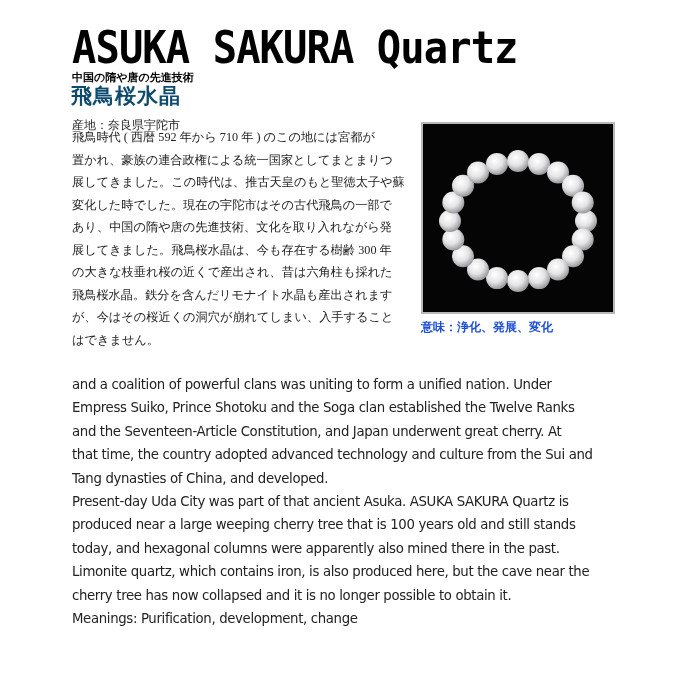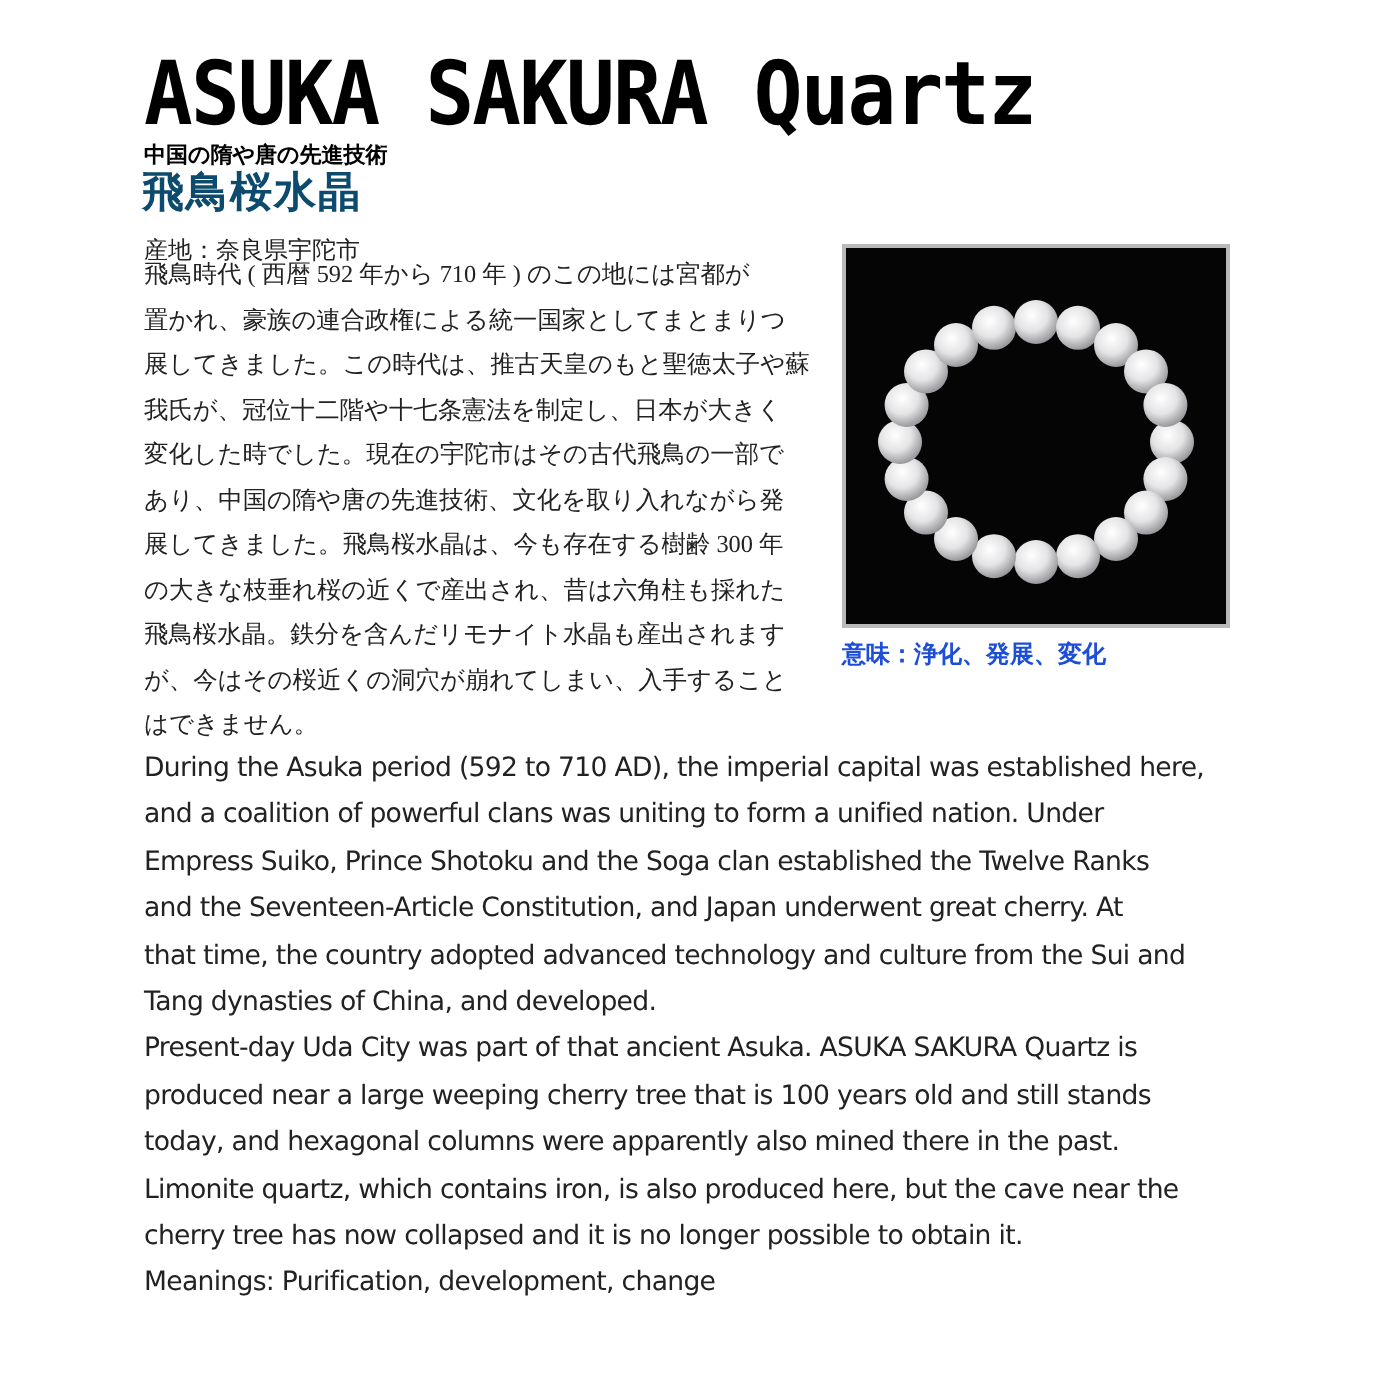--- a/index.html
+++ b/index.html
@@ -52,21 +52,20 @@
 
 <div class="title">ASUKA SAKURA Quartz</div>
 <div class="ruby">中国の隋や唐の先進技術</div>
 <div class="jp-name">飛鳥桜水晶</div>
 <div class="origin">産地：奈良県宇陀市</div>
 
 <div class="jp-body">
   <div>飛鳥時代 ( 西暦 592 年から 710 年 ) のこの地には宮都が</div>
   <div>置かれ、豪族の連合政権による統一国家としてまとまりつ</div>
   <div>展してきました。この時代は、推古天皇のもと聖徳太子や蘇</div>
-  <div>我氏が、冠位十二階や十七条憲法を制定し、日本が大きく</div>
   <div>変化した時でした。現在の宇陀市はその古代飛鳥の一部で</div>
   <div>あり、中国の隋や唐の先進技術、文化を取り入れながら発</div>
   <div>展してきました。飛鳥桜水晶は、今も存在する樹齢 300 年</div>
   <div>の大きな枝垂れ桜の近くで産出され、昔は六角柱も採れた</div>
   <div>飛鳥桜水晶。鉄分を含んだリモナイト水晶も産出されます</div>
   <div>が、今はその桜近くの洞穴が崩れてしまい、入手すること</div>
   <div>はできません。</div>
 </div>
 
 <div class="photo" title="white quartz bead bracelet on black background">
@@ -98,21 +97,20 @@
         <circle cx="116.0" cy="39.9" r="11" fill="url(#bead)"></circle>
         <circle cx="135.0" cy="48.5" r="11" fill="url(#bead)"></circle>
         <circle cx="150.0" cy="61.7" r="11" fill="url(#bead)"></circle>
         <circle cx="159.7" cy="78.5" r="11" fill="url(#bead)"></circle>
       </g>
   </svg>
 </div>
 <div class="caption">意味：浄化、発展、変化</div>
 
 <div class="en-body">
-  <div>During the Asuka period (592 to 710 AD), the imperial capital was established here,</div>
   <div>and a coalition of powerful clans was uniting to form a unified nation. Under</div>
   <div>Empress Suiko, Prince Shotoku and the Soga clan established the Twelve Ranks</div>
   <div>and the Seventeen-Article Constitution, and Japan underwent great cherry. At</div>
   <div>that time, the country adopted advanced technology and culture from the Sui and</div>
   <div>Tang dynasties of China, and developed.</div>
   <div>Present-day Uda City was part of that ancient Asuka. ASUKA SAKURA Quartz is</div>
   <div>produced near a large weeping cherry tree that is 100 years old and still stands</div>
   <div>today, and hexagonal columns were apparently also mined there in the past.</div>
   <div>Limonite quartz, which contains iron, is also produced here, but the cave near the</div>
   <div>cherry tree has now collapsed and it is no longer possible to obtain it.</div>

